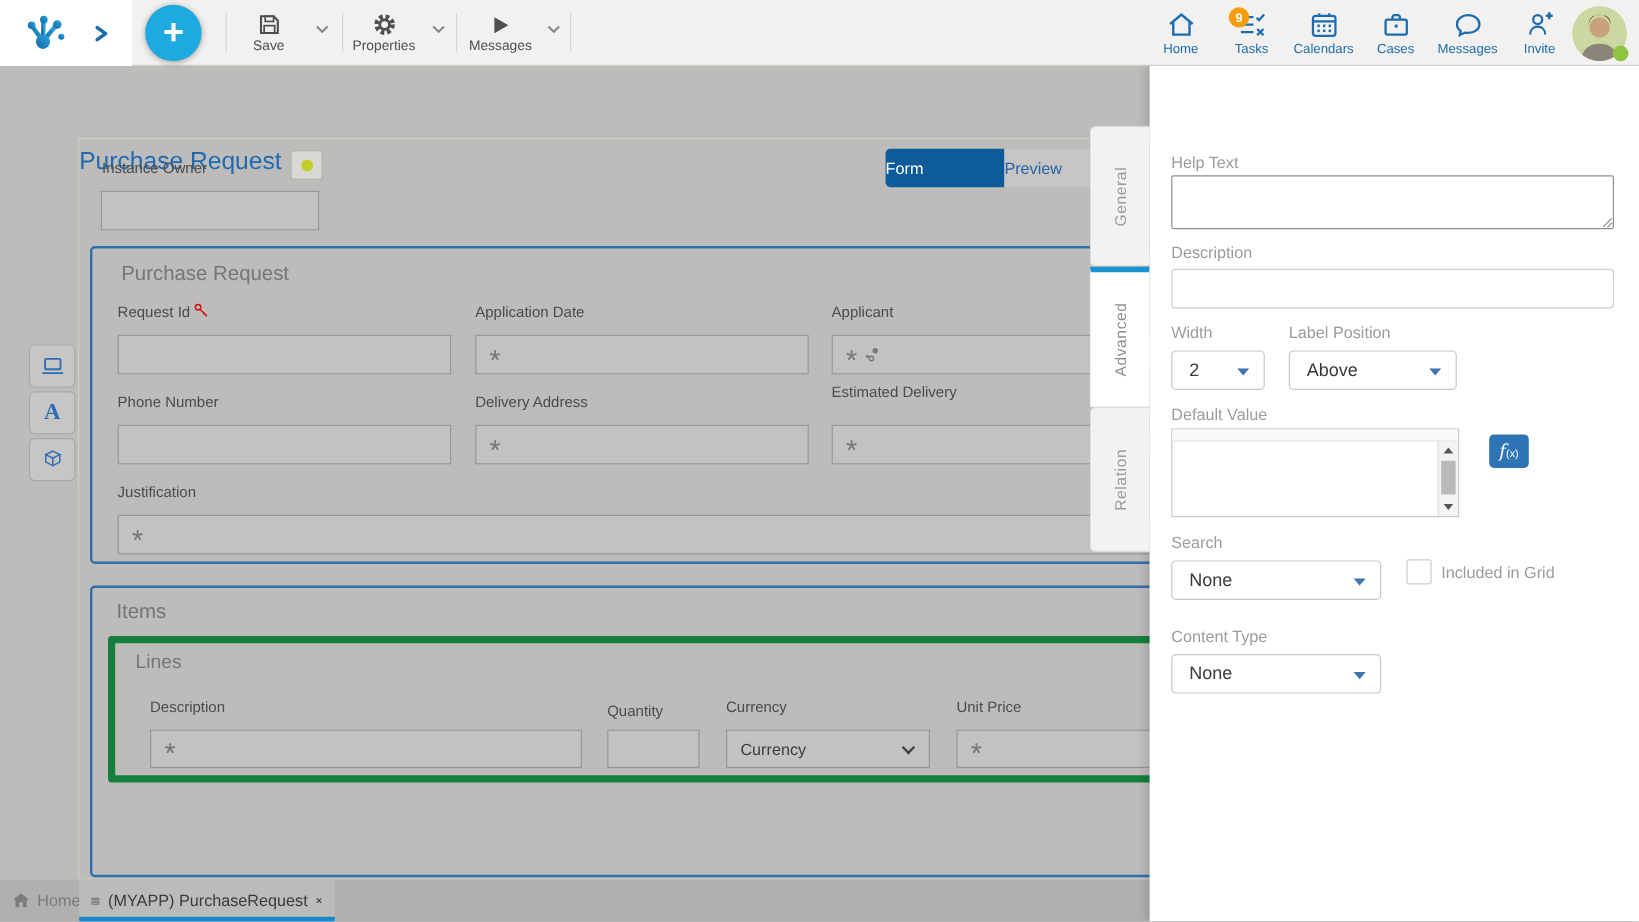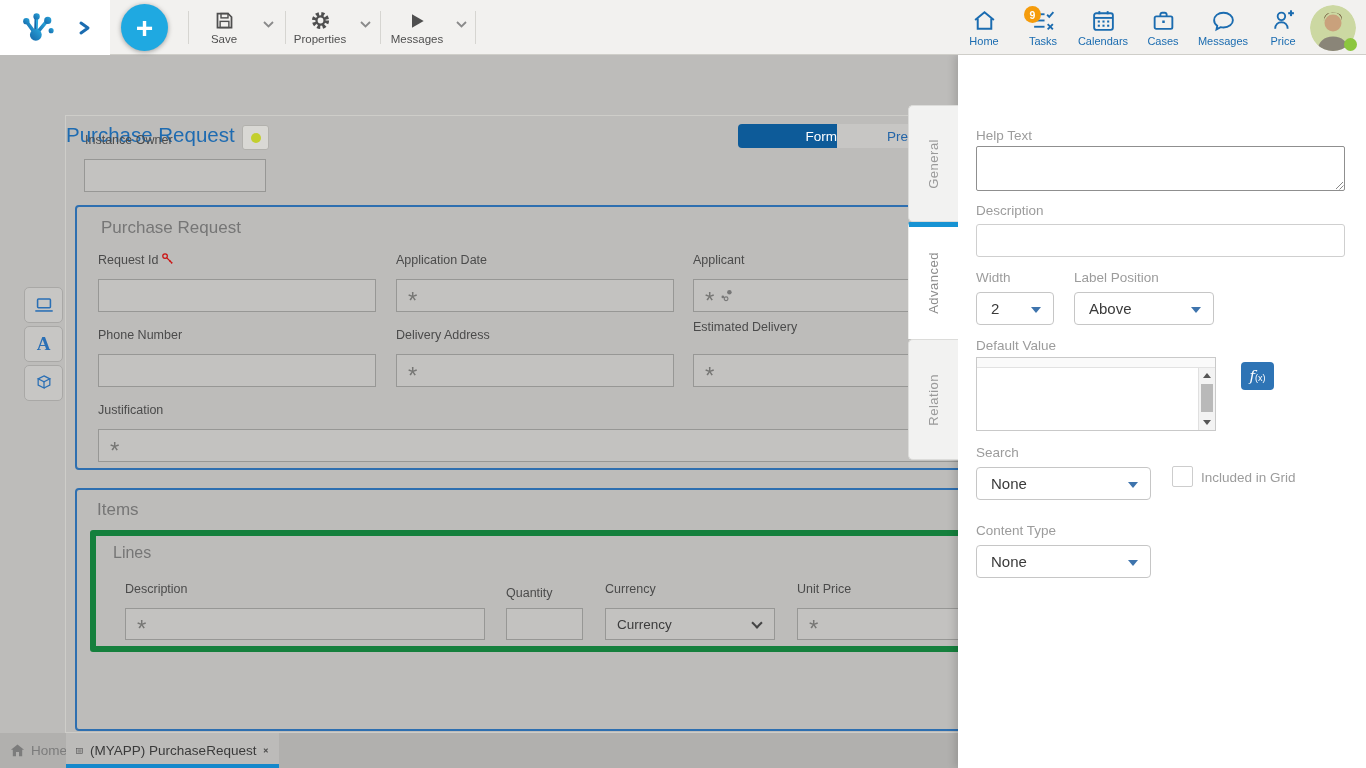--- a/index.html
+++ b/index.html
@@ -17,21 +17,21 @@
   .nav-label{font-size:11px;color:#1b6cb0}
   .badge{position:absolute;left:11px;top:-2px;width:17px;height:17px;border-radius:50%;background:#f59c0c;color:#fff;font-size:10.5px;font-weight:bold;display:flex;align-items:center;justify-content:center}
   .avatar{position:absolute;left:1310px;top:5px;width:46px;height:46px;border-radius:50%;overflow:hidden;cursor:pointer}
   .status-dot{position:absolute;left:1344px;top:38px;width:13px;height:13px;border-radius:50%;background:#8cc63e;z-index:51}
 
   
   .canvas{position:absolute;left:0;top:55px;width:1366px;height:713px;background:#bdbcba;z-index:1}
   .page-title{position:absolute;left:66px;top:68px;font-size:20.5px;color:#1e6bb1}
   .dot-btn{position:absolute;left:242px;top:70px;width:27px;height:25px;background:#d9d8d4;border:1px solid #b2b1ad;border-radius:3px;display:flex;align-items:center;justify-content:center;cursor:pointer}
   .dot-btn .dot{width:10px;height:10px;border-radius:50%;background:#c3cf2d}
-  .vtab-seg{position:absolute;top:69px;height:24px;display:flex;align-items:center;justify-content:flex-end;font-size:13.5px;cursor:pointer}
+  .vtab-seg{position:absolute;top:69px;height:32px;display:flex;align-items:center;justify-content:flex-start;font-size:13.5px;cursor:pointer}
   .form-outer{position:absolute;left:65px;top:60px;width:1295px;height:618px;border:1px solid #cecdc9}
   .flabel{position:absolute;font-size:12.5px;color:#4b4b4b;white-space:nowrap;display:flex;align-items:center;gap:3px}
   .fbox{position:absolute;height:33px;background:#c3c2c0;border:1px solid #979795;display:flex;align-items:center;padding-left:11px;gap:6px}
   .req{font-size:24px;color:#767674;line-height:0;position:relative;top:5px}
   .fieldset{position:absolute;border-radius:4px}
   .fs-blue{border:2px solid #2e6fb0}
   .fs-green{border:6px solid #15803d;border-radius:3px}
   .fs-title{position:absolute;font-size:17px;color:#767676}
 
   
@@ -389,21 +389,21 @@
     <span class="nav-label">Messages</span>
   </div>
 
   <div class="nav-item" style="left:1253px;">
     <svg width="25" height="25" viewBox="0 0 24 24">
       <circle cx="10" cy="8" r="3.6" fill="none" stroke="#1b6cb0" stroke-width="1.8"></circle>
       <path d="M4 20 c0-4.2 2.8-6.3 6-6.3 s6 2.1 6 6.3" fill="none" stroke="#1b6cb0" stroke-width="1.8"></path>
       <line x1="16.5" y1="5" x2="22" y2="5" stroke="#1b6cb0" stroke-width="2"></line>
       <line x1="19.2" y1="2.2" x2="19.2" y2="7.8" stroke="#1b6cb0" stroke-width="2"></line>
     </svg>
-    <span class="nav-label">Price</span>
+    <span class="nav-label">Invite</span>
   </div>
 
   <div class="avatar">
     <svg width="46" height="46" viewBox="0 0 46 46">
       <circle cx="23" cy="23" r="23" fill="#ccd8a2"></circle>
       <circle cx="23" cy="18" r="8.5" fill="#c9a17c"></circle>
       <path d="M14 17 a9 9 0 0 1 18 -1.5 q1-8 -9-8 t-9 9.5" fill="#6b4f35"></path>
       <path d="M7 46 q2.5-14.5 16-14.5 t16 14.5 Z" fill="#8a8578"></path>
     </svg>
   </div>

